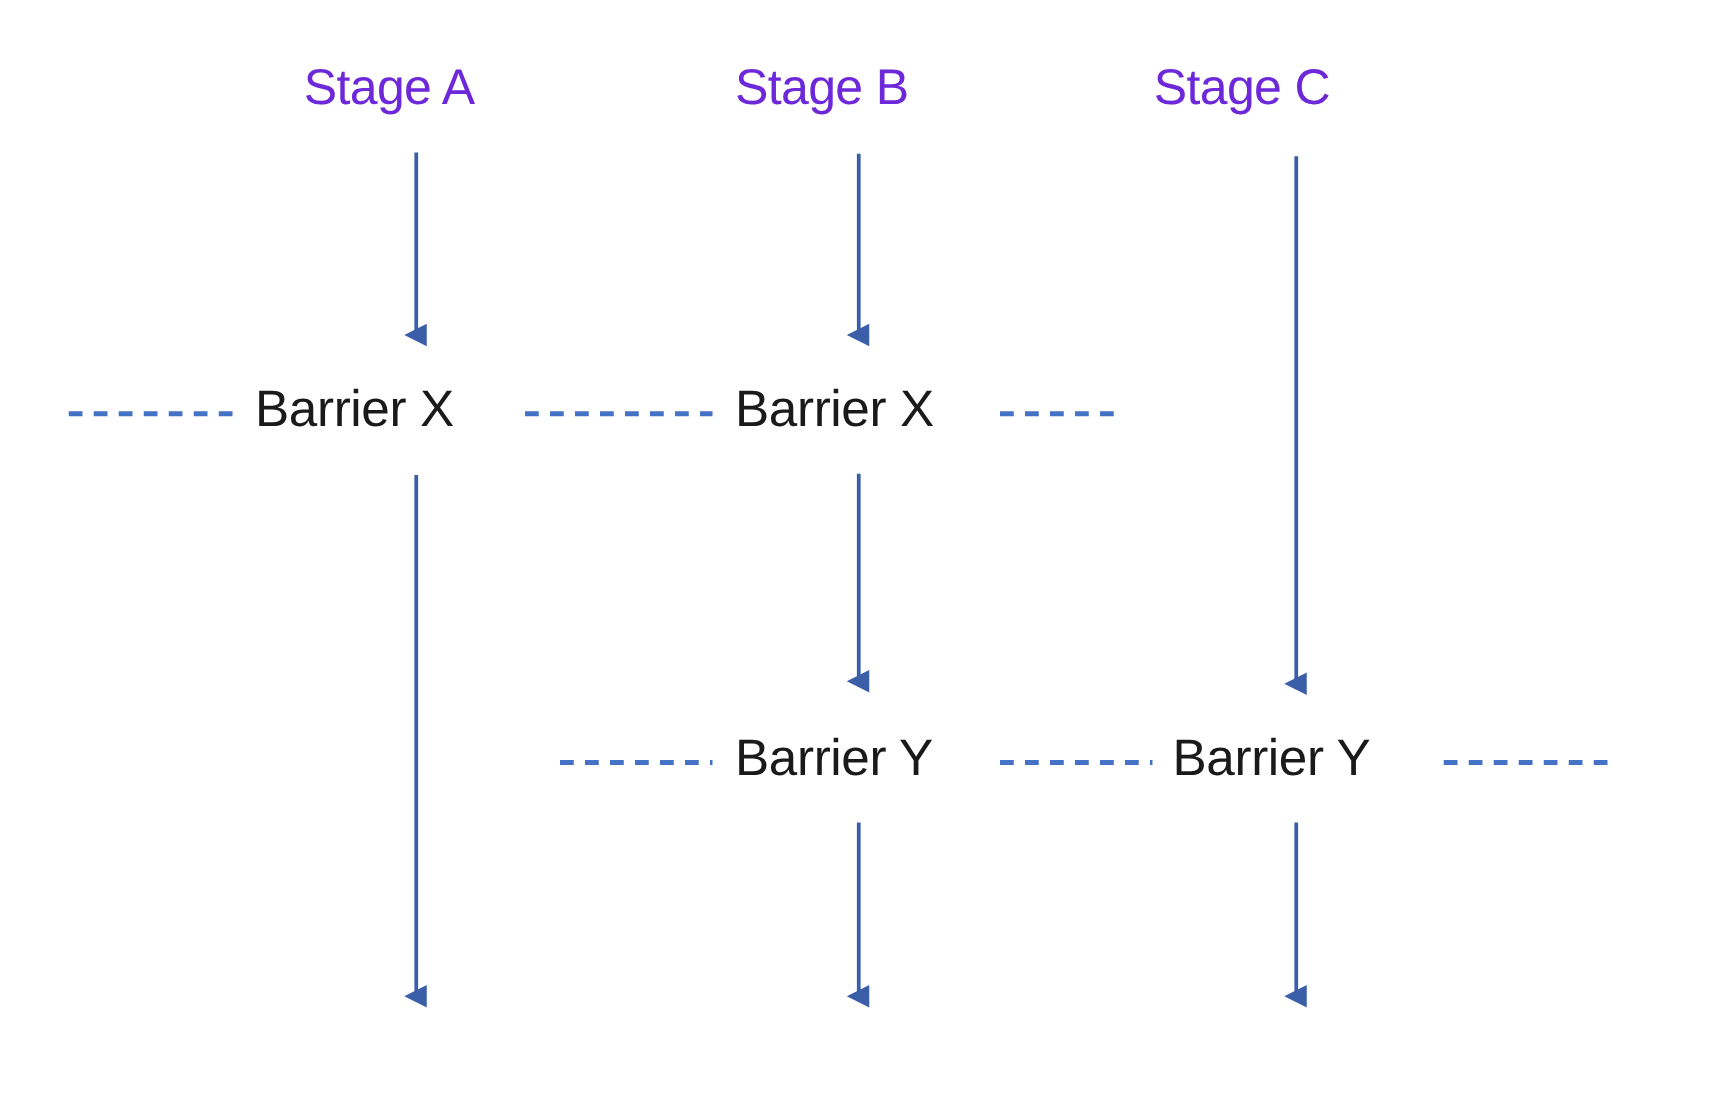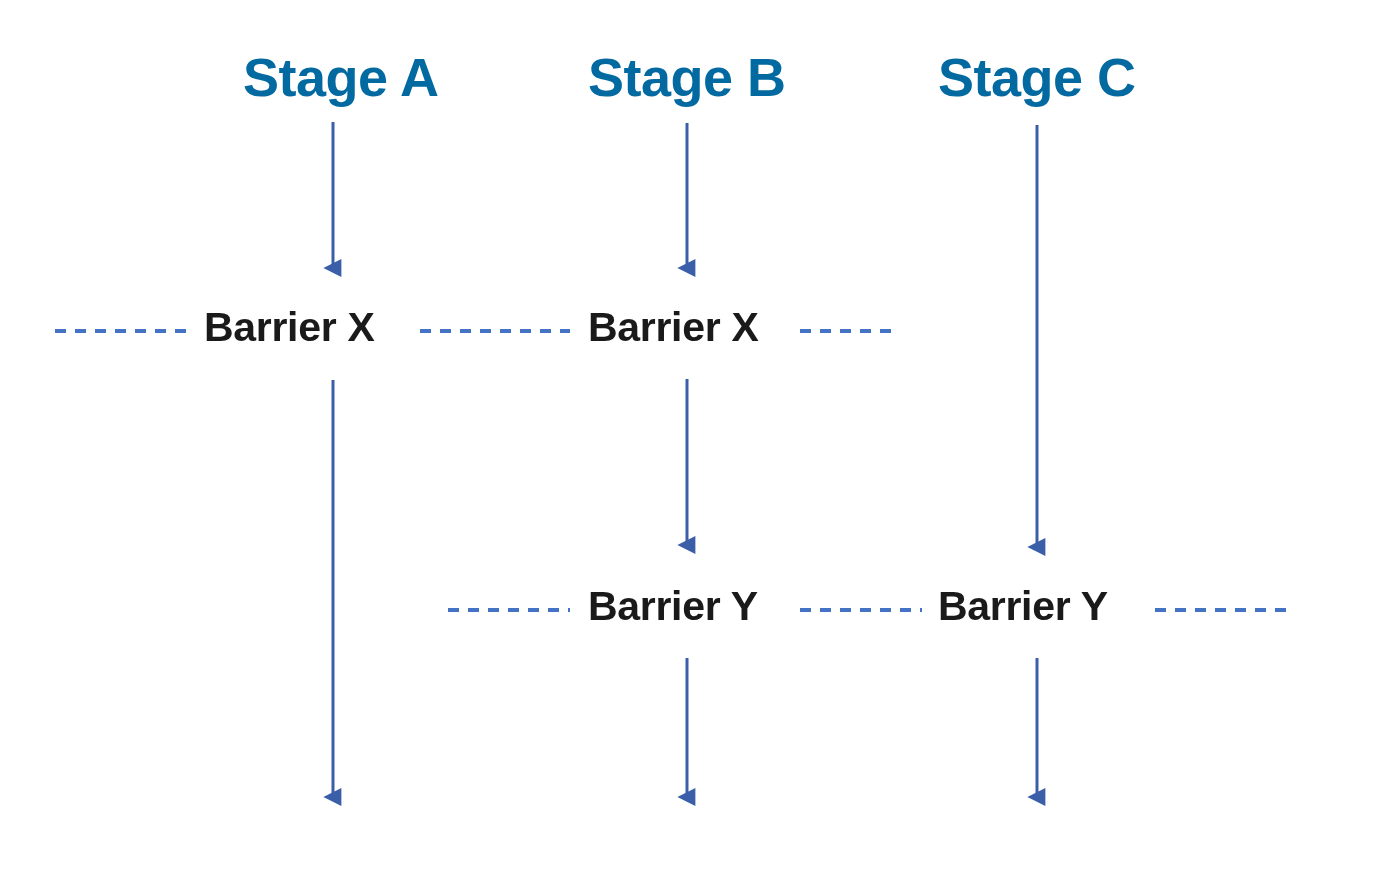--- a/index.html
+++ b/index.html
@@ -20,32 +20,32 @@
   #svg-layer {
     position: absolute;
     left: 0;
     top: 0;
     width: 1379px;
     height: 875px;
   }
   .stage-header {
     position: absolute;
     font-family: "Liberation Sans", sans-serif;
-    font-size: 54px;
-    font-weight: bold;
-    color: #0369a1;
+    font-size: 40px;
+    font-weight: normal;
+    color: #6d28d9;
     white-space: nowrap;
     letter-spacing: -0.5px;
     line-height: 1;
   }
   .barrier-label {
     position: absolute;
     font-family: "Liberation Sans", sans-serif;
     font-size: 41px;
-    font-weight: 700;
+    font-weight: 400;
     color: #1a1a1a;
     white-space: nowrap;
     line-height: 1;
     letter-spacing: -0.3px;
   }
 </style>
 </head>
 <body>
 
 <div id="canvas">
@@ -71,21 +71,21 @@
         <line x1="800" y1="331" x2="892" y2="331" stroke="#4472C4" stroke-width="4" stroke-dasharray="11 9" stroke-linecap="butt"></line>
         <line x1="448" y1="610" x2="570" y2="610" stroke="#4472C4" stroke-width="4" stroke-dasharray="11 9" stroke-linecap="butt"></line>
         <line x1="800" y1="610" x2="922" y2="610" stroke="#4472C4" stroke-width="4" stroke-dasharray="11 9" stroke-linecap="butt"></line>
         <line x1="1155" y1="610" x2="1288" y2="610" stroke="#4472C4" stroke-width="4" stroke-dasharray="11 9" stroke-linecap="butt"></line>
       </g>
   </svg>
 
   <div id="headers-layer">
       <div class="stage-header" style="left: 243px; top: 50px;">Stage A</div>
       <div class="stage-header" style="left: 588px; top: 50px;">Stage B</div>
-      <div class="stage-header" style="left: 923px; top: 50px; margin-left: 15px;">Stage C</div>
+      <div class="stage-header" style="left: 923px; top: 50px;">Stage C</div>
     </div>
   <div id="barriers-layer">
       <div class="barrier-label" style="left: 204px; top: 307px;">Barrier X</div>
       <div class="barrier-label" style="left: 588px; top: 307px;">Barrier X</div>
       <div class="barrier-label" style="left: 588px; top: 586px;">Barrier Y</div>
       <div class="barrier-label" style="left: 938px; top: 586px;">Barrier Y</div>
     </div>
 
 </div>
 

